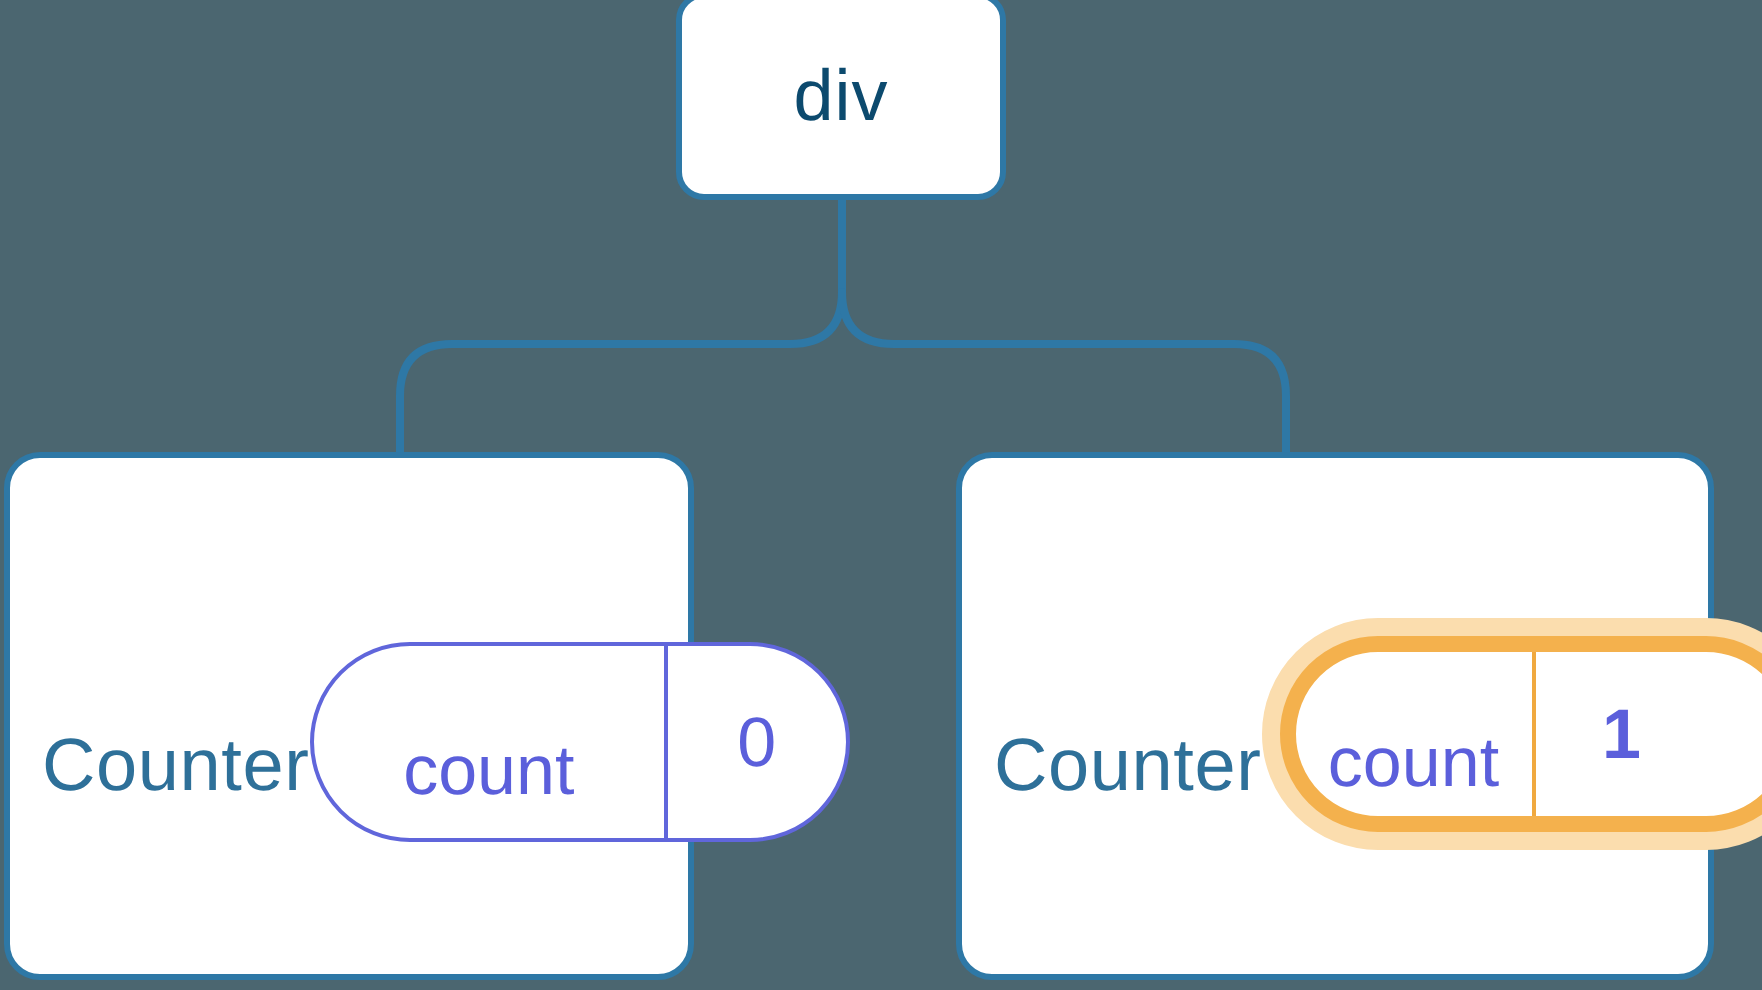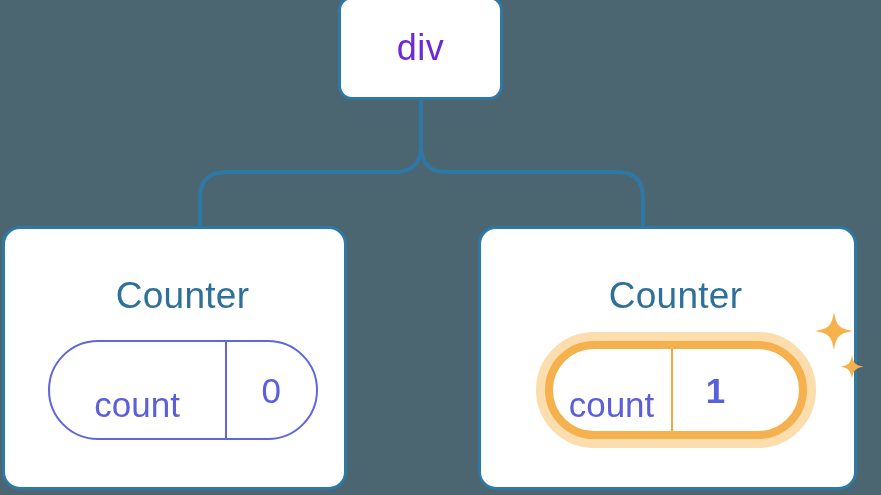--- a/index.html
+++ b/index.html
@@ -46,33 +46,33 @@
     left: 338px;
     top: -4px;
     width: 165px;
     height: 104px;
     border-radius: 14px;
     display: flex;
     align-items: center;
     justify-content: center;
   }
   .node-title-sm {
-    color: #6d28d9;
+    color: #0c4a6e;
     font-size: 36px;
     letter-spacing: 0.5px;
     line-height: 1;
   }
 
   .card {
     position: absolute;
     top: 226px;
     height: 264px;
     border-radius: 18px;
     display: flex;
-    flex-direction: column;
+    flex-direction: row;
     align-items: center;
     padding-left: 16px;
   }
   #card-left  { left: 2px;   width: 345px; }
   #card-right { left: 478px; width: 379px; }
 
   .card-title {
     color: #2e7099;
     font-size: 37px;
     letter-spacing: 0.3px;

